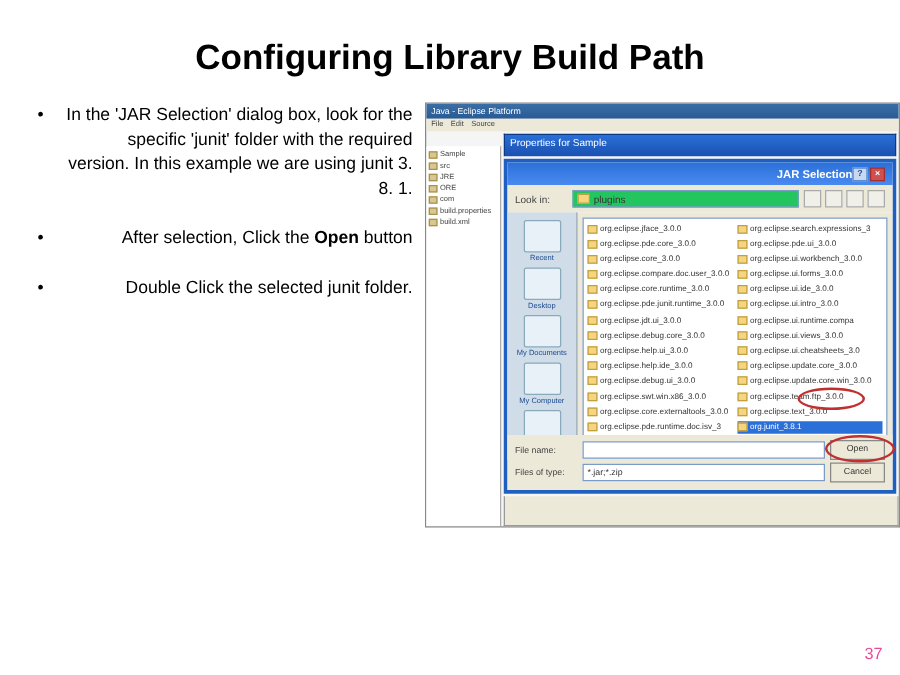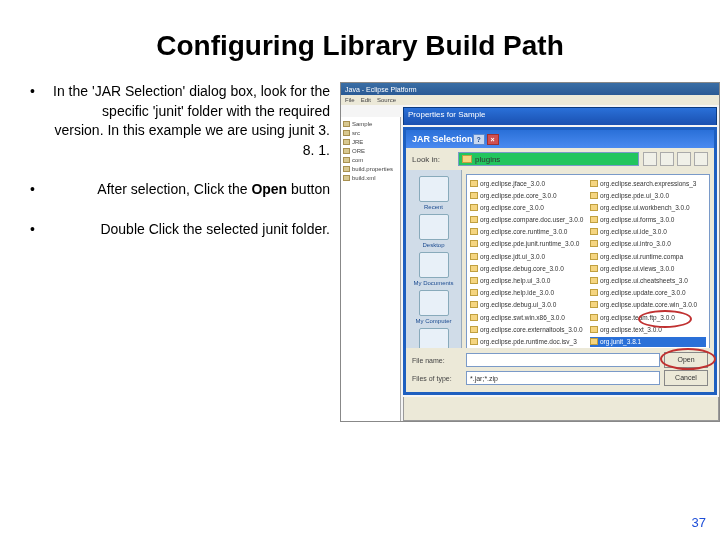--- a/index.html
+++ b/index.html
@@ -10,21 +10,21 @@
   .bullet { display: flex; margin-bottom: 20px; }
   .dot { flex: 0 0 20px; }
   .bullet-body { flex: 1; text-align: right; }
   .or-text { margin: 0 0 20px 0; }
   .right-col { flex: 1; position: relative; }
   .screenshot { border: 1px solid #888; background: #f5f5f5; width: 380px; height: 340px; position: relative; overflow: hidden; font-size: 7px; color: #333; }
   .eclipse-title { background: linear-gradient(#3a6ea5,#2a5a95); color:#fff; height:12px; padding:0 4px; font-size:7px; display:flex; align-items:center; }
   .menubar { background:#ece9d8; height:10px; padding:0 4px; font-size:6px; display:flex; gap:6px; align-items:center; color:#444; }
   .props-window { position:absolute; top:24px; left:62px; right:2px; height:18px; background:linear-gradient(#2a70d8,#1a50b0); color:#fff; font-size:8px; padding:2px 4px; border:1px solid #0a3a80; border-bottom:none; }
   .jar-dialog { position:absolute; top:44px; left:62px; right:2px; bottom:26px; border:3px solid #1e5fc0; background:#fff; }
-  .jar-title { background:linear-gradient(#2a70d8,#4a8af0); color:#fff; height:18px; font-size:9px; font-weight:bold; padding:2px 6px; display:flex; justify-content:flex-start; align-items:center; }
+  .jar-title { background:linear-gradient(#2a70d8,#4a8af0); color:#fff; height:18px; font-size:9px; font-weight:bold; padding:2px 6px; display:flex; justify-content:flex-end; align-items:center; }
   .jar-title-btns { display:flex; gap:2px; }
   .win-btn { width:12px; height:11px; background:#c8d8f0; border:1px solid #5a8ad0; font-size:7px; text-align:center; line-height:9px; color:#1a4a90; }
   .close-btn { background:#d05050; color:#fff; border-color:#a03030; }
   .lookin-row { padding:4px 6px; display:flex; align-items:center; gap:4px; background:#ece9d8; height:22px; }
   .lookin-label { font-size:8px; color:#444; width:42px; }
   .lookin-field { flex:1; background:#22c55e; border:1px solid #7a9ac8; height:14px; font-size:8px; padding:0 3px; display:flex; align-items:center; gap:3px; }
   .folder-ico { width:10px; height:8px; background:#f5d580; border:1px solid #c0a040; display:inline-block; }
   .nav-icons { display:flex; gap:3px; }
   .nav-ico { width:14px; height:14px; background:#f0f0e8; border:1px solid #aaa; }
   .jar-body { display:flex; height:calc(100% - 64px); background:#ece9d8; }
@@ -40,21 +40,21 @@
   .bottom-controls { position:absolute; bottom:0; left:0; right:0; height:44px; background:#ece9d8; padding:3px 6px; }
   .ctrl-row { display:flex; align-items:center; gap:4px; height:18px; }
   .ctrl-label { width:50px; font-size:7px; color:#444; }
   .ctrl-input { flex:1; height:14px; background:#fff; border:1px solid #7a9ac8; font-size:7px; padding:0 3px; display:flex; align-items:center; }
   .ctrl-btn { width:44px; height:16px; background:#ece9d8; border:1px solid #888; font-size:7px; text-align:center; line-height:14px; }
   .circle2 { width:56px; height:22px; right:-2px; bottom:22px; position:absolute; border:2px solid #c03030; border-radius:50%; }
   .pkg-explorer { position:absolute; top:34px; left:0; width:60px; bottom:0; background:#fff; border-right:1px solid #aaa; font-size:6px; padding:2px; overflow:hidden; }
   .pkg-row { display:flex; gap:2px; align-items:center; height:9px; white-space:nowrap; color:#444; }
   .pkg-ico { width:7px; height:6px; background:#d8c890; border:1px solid #a89050; flex-shrink:0; }
   .props-bottom { position:absolute; bottom:0; left:62px; right:0; height:24px; background:#ece9d8; border:1px solid #999; border-top:none; font-size:6px; padding:2px 4px; display:flex; justify-content:flex-end; align-items:center; gap:4px; }
-  .page-number { position:absolute; bottom:10px; right:14px; font-size:13px; color:#1d4ed8; }
+  .page-number { position:absolute; bottom:10px; right:14px; font-size:13px; color:#ec4899; }
 </style>
 </head>
 <body>
 
 <div class="title">Configuring Library Build Path</div>
 
 <div class="content">
   <div class="left-col">
     <div class="bullet">
       <div class="dot">•</div>

